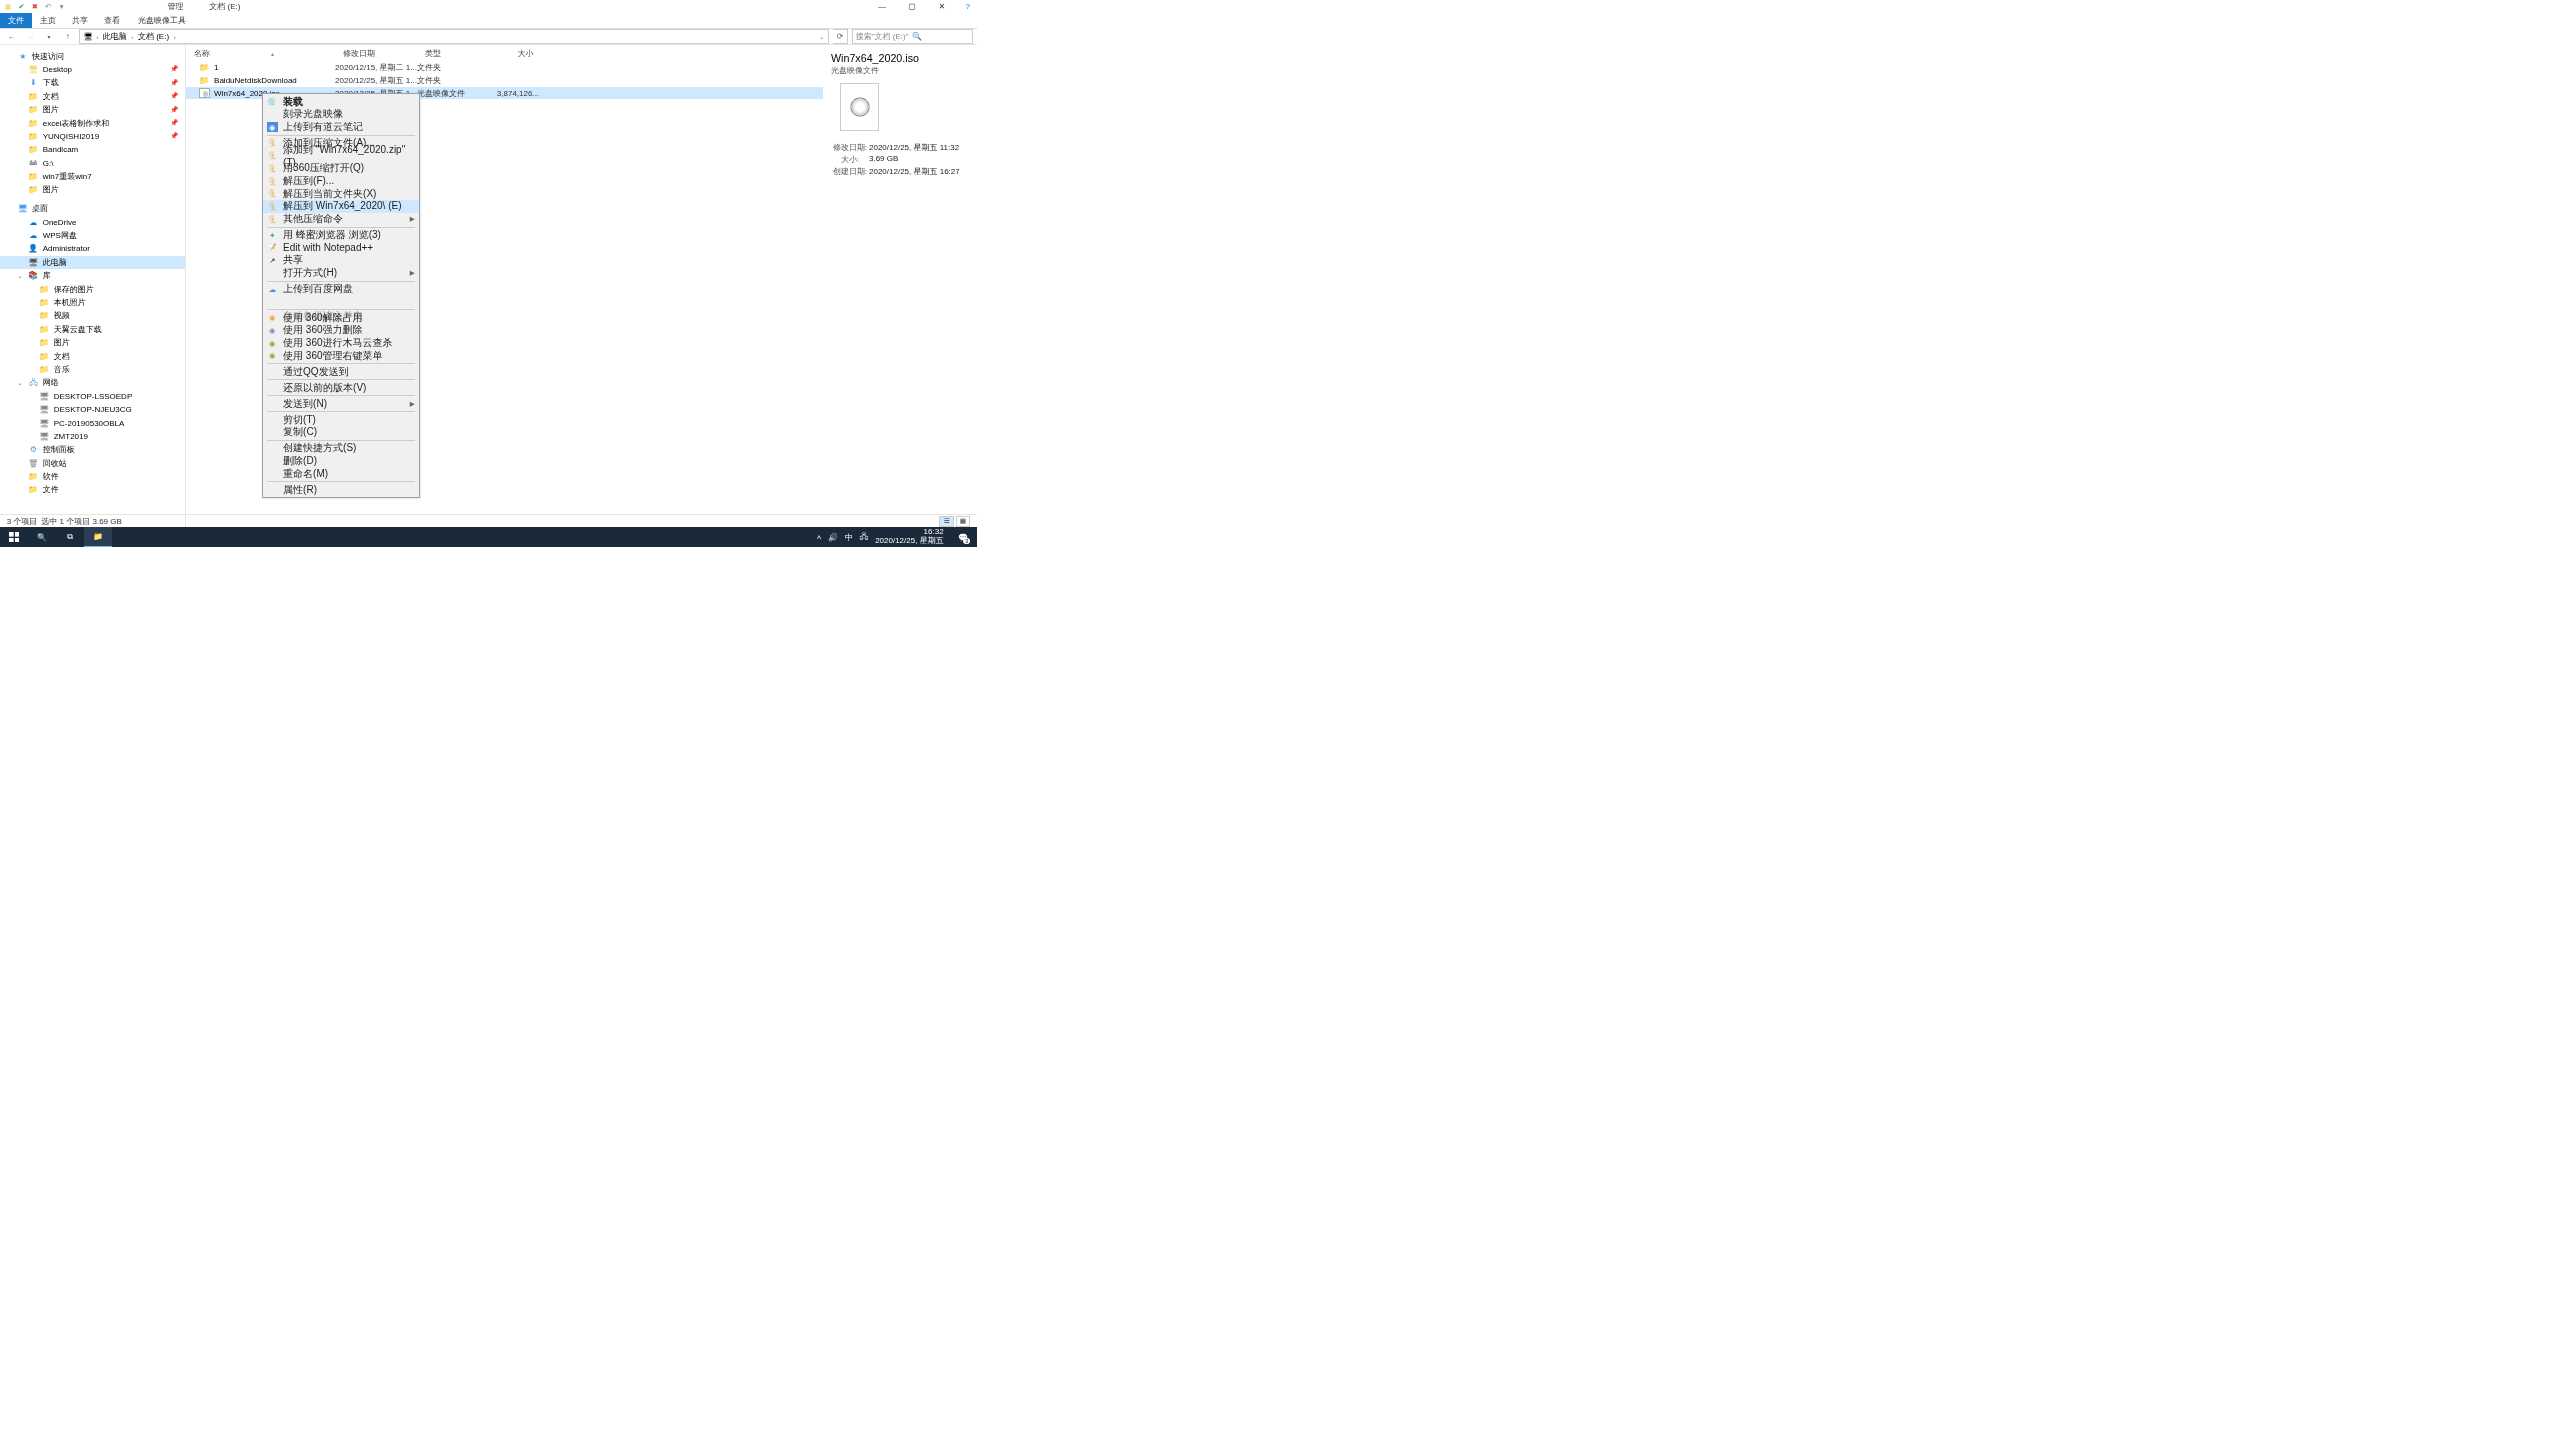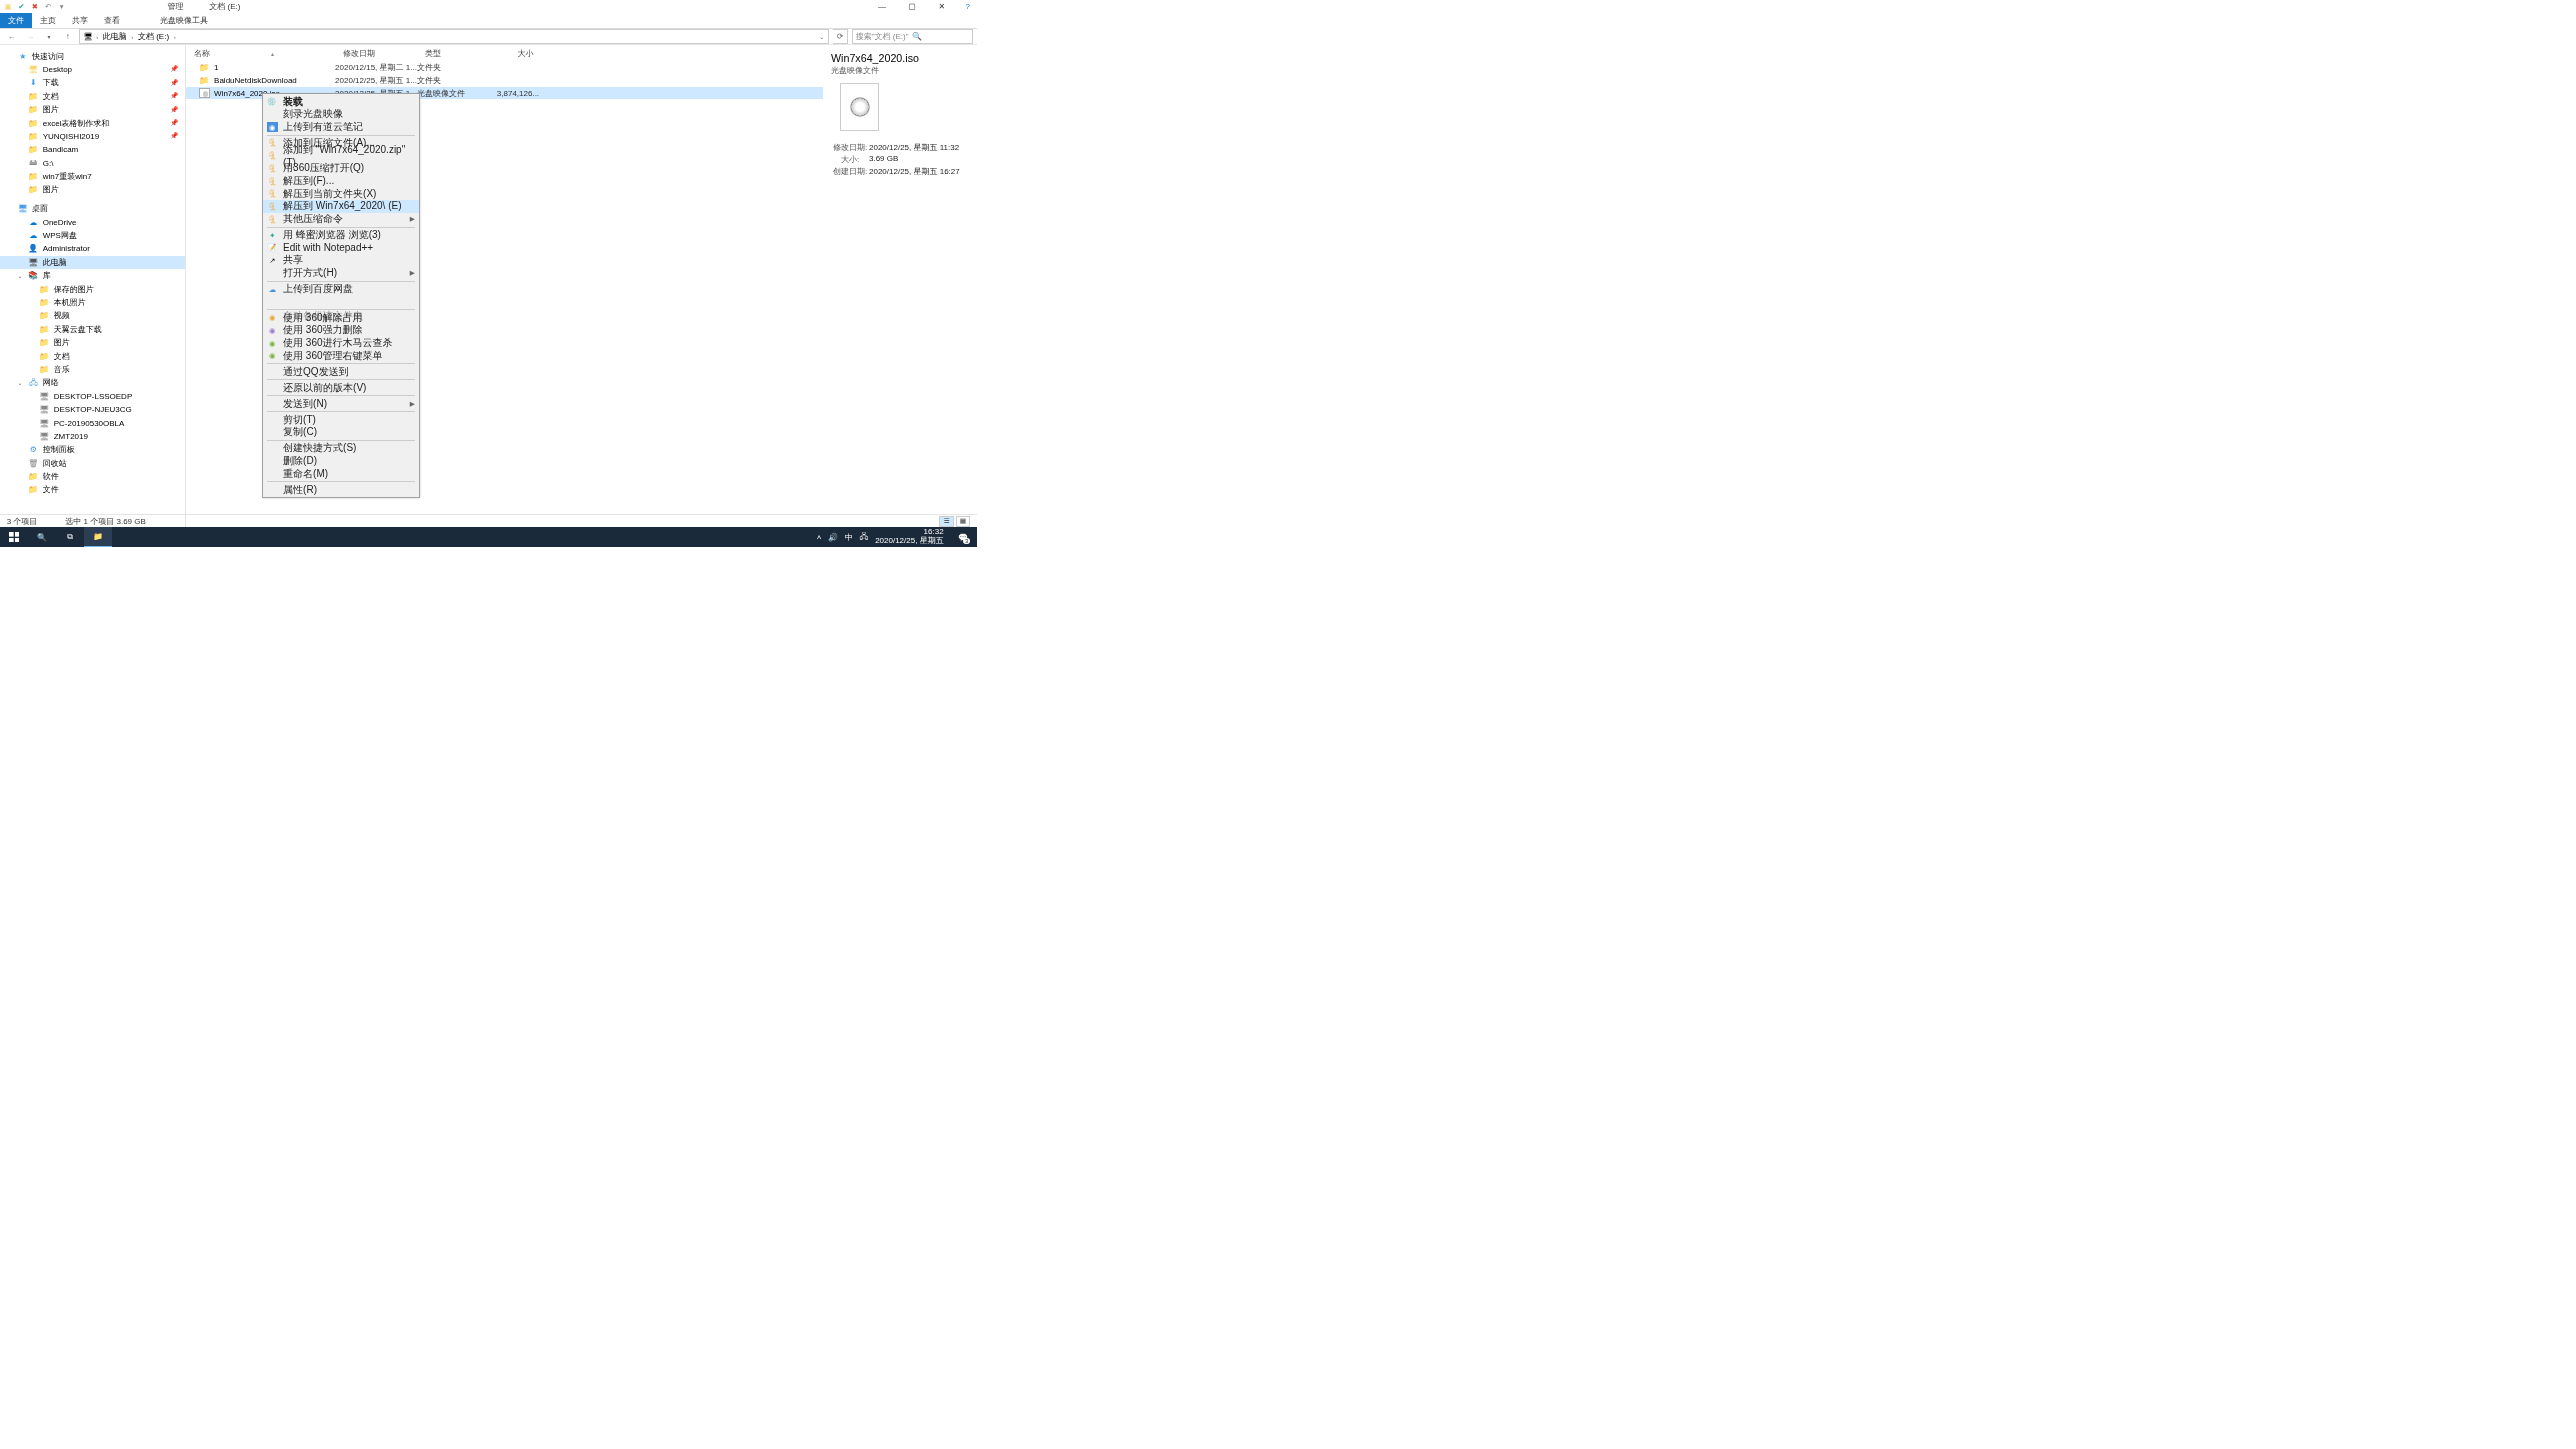--- a/index.html
+++ b/index.html
@@ -79,21 +79,21 @@
 .details { width: 154px; padding: 6.7px 8px; }
 .details .dtitle { font-size: 10.7px; margin-bottom: 1.3px; }
 .details .dtype { color: #555; margin-bottom: 6.7px; }
 .details .dthumb { width: 39px; height: 48px; border: 0.7px solid #ccc; background: #fff; margin: 4px 0 10.7px 9.4px; display:flex; align-items:center; justify-content:center; }
 .details .dthumb .disc { width:20px; height:20px; border-radius:50%; background: radial-gradient(circle, #fff 30%, #ccc 60%, #888 62%, #ccc 70%); }
 .details .drow { display: flex; margin-bottom: 1.3px; }
 .details .dl { width: 38px; color: #555; text-align: center; }
 .details .dv { flex: 1; color: #222; }
 
 
-.status { position: absolute; left: 0; right: 0; top: 514px; height: 13.4px; border-top: 0.7px solid #e5e5e5; display: flex; align-items: center; padding: 0 6.7px; gap: 28px; color: #333; }
+.status { position: absolute; left: 0; right: 0; top: 514px; height: 13.4px; border-top: 0.7px solid #e5e5e5; display: flex; align-items: center; padding: 0 6.7px; gap: 4px; color: #333; }
 .status .view-btns { margin-left: auto; display: flex; gap: 1.3px; }
 .status .vbtn { width: 14.8px; height: 10.7px; border: 0.7px solid #ccc; display:inline-flex; align-items:center; justify-content:center; font-size:6.7px;}
 .status .vbtn.active { background: #cde8ff; }
 
 
 .taskbar { position: absolute; left: 0; right: 0; bottom: 0; height: 20px; background: #1b2a3a; display: flex; align-items: center; color: #fff; }
 .taskbar .tbtn { width: 28px; height: 20px; display: inline-flex; align-items: center; justify-content: center; }
 .taskbar .tbtn.active { background: #2b3e54; border-bottom: 1.3px solid #76b9ed; }
 .taskbar .tray { margin-left: auto; display: flex; align-items: center; gap: 6.7px; padding-right: 4px; }
 .taskbar .clock { text-align: right; line-height: 8.7px; font-size: 7.4px; margin-right: 2.7px; }
@@ -124,21 +124,21 @@
     <div class="tb-ctrl">✕</div>
   </div>
   <div class="tb-help">?</div>
 </div>
 
 <div class="ribbon">
   <div class="ribbon-tab file">文件</div>
   <div class="ribbon-tab">主页</div>
   <div class="ribbon-tab">共享</div>
   <div class="ribbon-tab">查看</div>
-  <div class="ribbon-tab context" style="margin-left:24px;">光盘映像工具</div>
+  <div class="ribbon-tab context" style="margin-left:2px;">光盘映像工具</div>
 </div>
 
 <div class="toolbar">
   <div class="nav-btn">←</div>
   <div class="nav-btn disabled">→</div>
   <div class="nav-btn" style="font-size:6px;">▾</div>
   <div class="nav-btn">↑</div>
   <div class="breadcrumb">
     <span class="tb-icon">🖥</span>
     <span class="bc-car">›</span>

